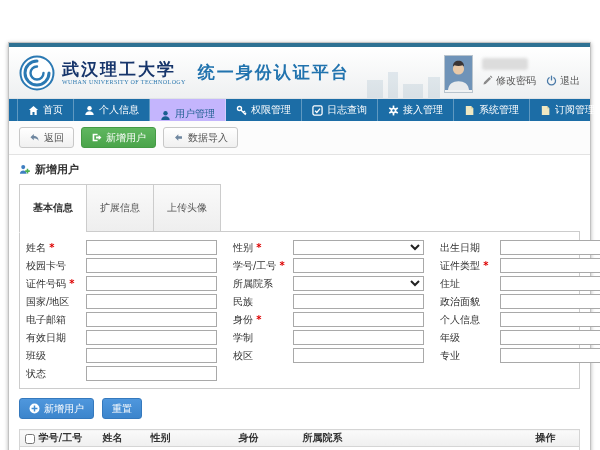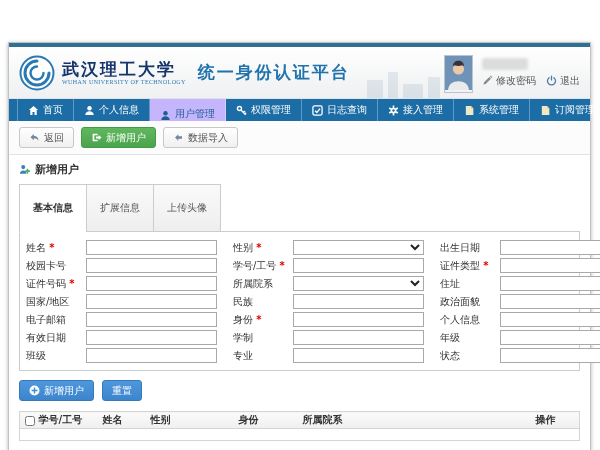--- a/index.html
+++ b/index.html
@@ -352,20 +352,24 @@
           <div class="fcell">
             <label>学制 </label>
             <input type="text" style="">
           </div>
           <div class="fcell">
             <label>年级 </label>
             <input type="text" style="">
           </div>
           <div class="fcell">
             <label>班级 </label>
+            <input type="text" style="">
+          </div>
+          <div class="fcell">
+            <label>校区 </label>
             <input type="text" style="">
           </div>
           <div class="fcell">
             <label>专业 </label>
             <input type="text" style="">
           </div>
           <div class="fcell">
             <label>状态 </label>
             <input type="text" style="">
           </div>

